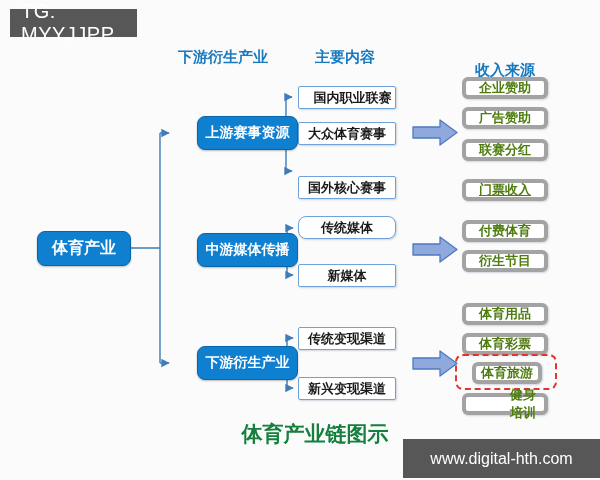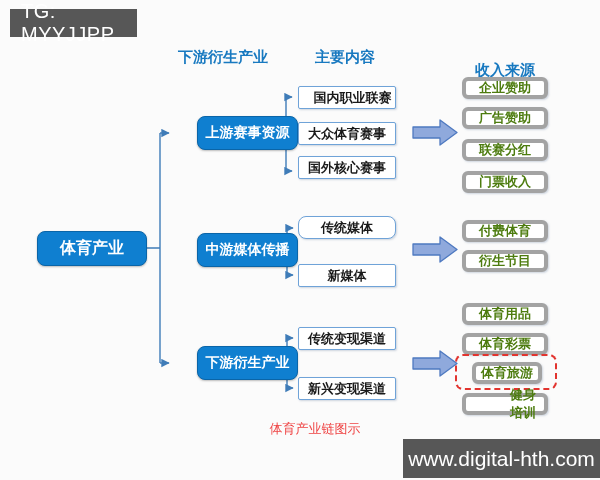--- a/index.html
+++ b/index.html
@@ -9,30 +9,30 @@
   }
   .stage{
     position:relative;width:600px;height:480px;margin:0 auto;
     background:#fbfbfb;overflow:hidden;
   }
   .abs{position:absolute;box-sizing:border-box;}
   .banner{
     background:#575757;color:#ffffff;display:flex;align-items:center;
   }
   .banner-top{left:10px;top:9px;width:127px;height:28px;font-size:20px;padding-left:11px;letter-spacing:.5px;}
-  .banner-bottom{left:403px;top:439px;width:197px;height:39px;font-size:21px;justify-content:center;}
+  .banner-bottom{left:403px;top:439px;width:197px;height:39px;font-size:16px;justify-content:center;}
   .col-header{
     color:#1879c0;font-weight:bold;font-size:15px;text-align:center;
   }
   .blue-node{
     background:#0f7fd0;border:1px solid #0a65a8;border-radius:8px;
     color:#ffffff;font-weight:bold;display:flex;align-items:center;justify-content:center;
     box-shadow:0 1px 2px rgba(0,0,0,.25);
   }
-  .root-node{left:37px;top:231px;width:110px;height:35px;font-size:16px;}
+  .root-node{left:37px;top:231px;width:94px;height:35px;font-size:16px;}
   .level-node{left:175px;width:101px;height:34px;font-size:14px;margin-left:22px;}
   .mid-box{
     left:298px;width:98px;height:23px;background:#ffffff;
     border:1px solid #6fa3d8;border-radius:2px;
     color:#1a1a1a;font-size:13px;font-weight:600;
     display:flex;align-items:center;justify-content:center;
     box-shadow:1px 1px 2px rgba(120,140,170,.35);
   }
   .income-box{
     left:462px;width:86px;height:22px;background:#ffffff;
@@ -41,21 +41,21 @@
     display:flex;align-items:center;justify-content:center;
     box-shadow:1px 1px 2px rgba(120,140,170,.35);
   }
   .income-narrow{left:472px;width:70px;}
   .highlight-dash{
     left:455px;top:354px;width:102px;height:36px;
     border:2px dashed #e2342f;border-radius:8px;background:transparent;
   }
   .caption{
     left:225px;top:420px;width:180px;text-align:center;
-    color:#ef4444;font-weight:normal;font-size:13px;
+    color:#15803d;font-weight:bold;font-size:21px;
   }
   .wires{left:0;top:0;pointer-events:none;}
   .flow-arrow{left:412px;width:47px;height:31px;}
 </style>
 </head>
 <body>
 
 <div class="stage">
 
   <div class="abs banner banner-top">
@@ -96,40 +96,40 @@
   </svg>
 
   <div class="abs blue-node root-node">体育产业</div>
 
   <div class="abs blue-node level-node" style="top:116px;">上游赛事资源</div>
   <div class="abs blue-node level-node" style="top:233px;">中游媒体传播</div>
   <div class="abs blue-node level-node" style="top:346px;">下游衍生产业</div>
 
   <div class="abs mid-box" style="top:86px;padding-left:11px;">国内职业联赛</div>
   <div class="abs mid-box" style="top:122px;">大众体育赛事</div>
-  <div class="abs mid-box" style="top:156px;text-align:right;">国外核心赛事</div>
+  <div class="abs mid-box" style="top:176px;text-align:right;">国外核心赛事</div>
   <div class="abs mid-box" style="top:216px;border-radius:8px;">传统媒体</div>
   <div class="abs mid-box" style="top:264px;">新媒体</div>
   <div class="abs mid-box" style="top:327px;">传统变现渠道</div>
   <div class="abs mid-box" style="top:377px;">新兴变现渠道</div>
 
   <svg class="abs flow-arrow" style="top:117px;" viewBox="0 0 47 31">
     <polygon points="1,10 28,10 28,3 45,15.5 28,28 28,21 1,21" fill="#8fa9dc" stroke="#4e79c0" stroke-width="1.3" stroke-linejoin="round"></polygon>
   </svg>
   <svg class="abs flow-arrow" style="top:234px;" viewBox="0 0 47 31">
     <polygon points="1,10 28,10 28,3 45,15.5 28,28 28,21 1,21" fill="#8fa9dc" stroke="#4e79c0" stroke-width="1.3" stroke-linejoin="round"></polygon>
   </svg>
   <svg class="abs flow-arrow" style="top:348px;" viewBox="0 0 47 31">
     <polygon points="1,10 28,10 28,3 45,15.5 28,28 28,21 1,21" fill="#8fa9dc" stroke="#4e79c0" stroke-width="1.3" stroke-linejoin="round"></polygon>
   </svg>
 
   <div class="abs income-box" style="top:77px;">企业赞助</div>
   <div class="abs income-box" style="top:107px;">广告赞助</div>
   <div class="abs income-box" style="top:139px;">联赛分红</div>
-  <div class="abs income-box" style="top:171px;">门票收入</div>
+  <div class="abs income-box" style="top:179px;text-decoration:underline;">门票收入</div>
 
   <div class="abs income-box" style="top:220px;">付费体育</div>
   <div class="abs income-box" style="top:250px;">衍生节目</div>
 
   <div class="abs income-box" style="top:303px;">体育用品</div>
   <div class="abs income-box" style="top:333px;">体育彩票</div>
   <div class="abs highlight-dash"></div>
   <div class="abs income-box income-narrow" style="top:362px;">体育旅游</div>
   <div class="abs income-box" style="top:393px;padding-left:44px;">健身培训</div>
 

